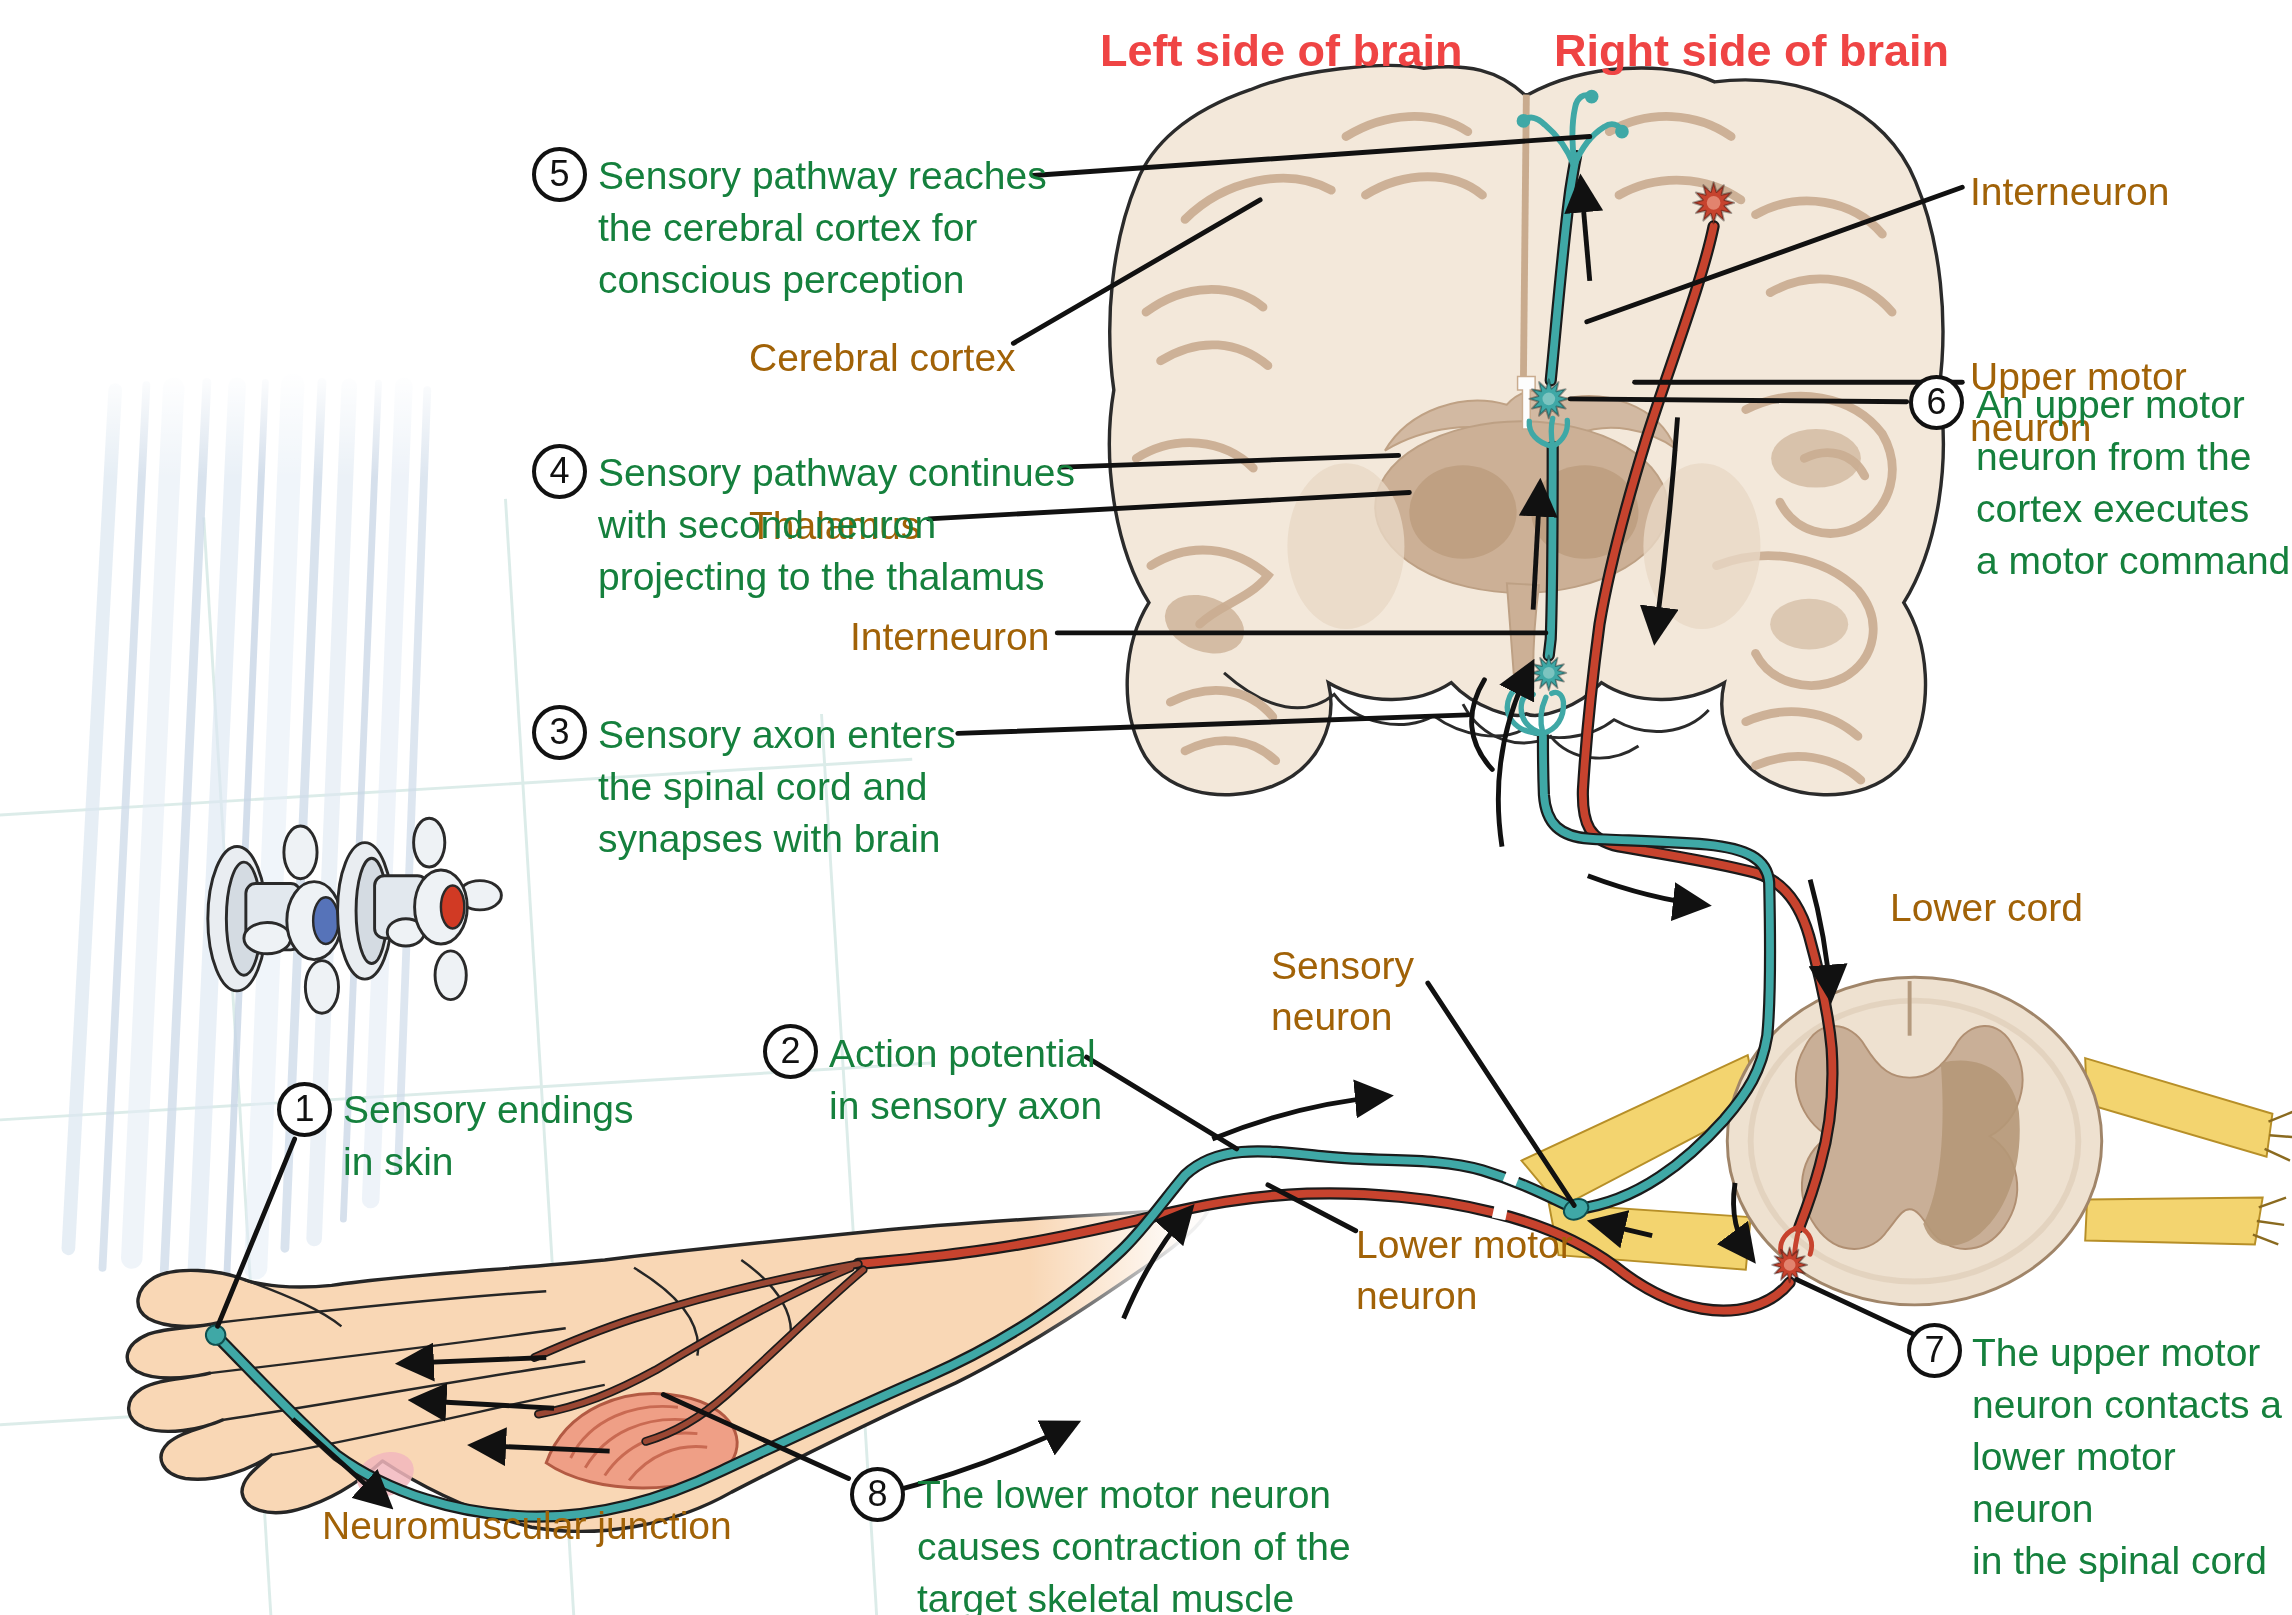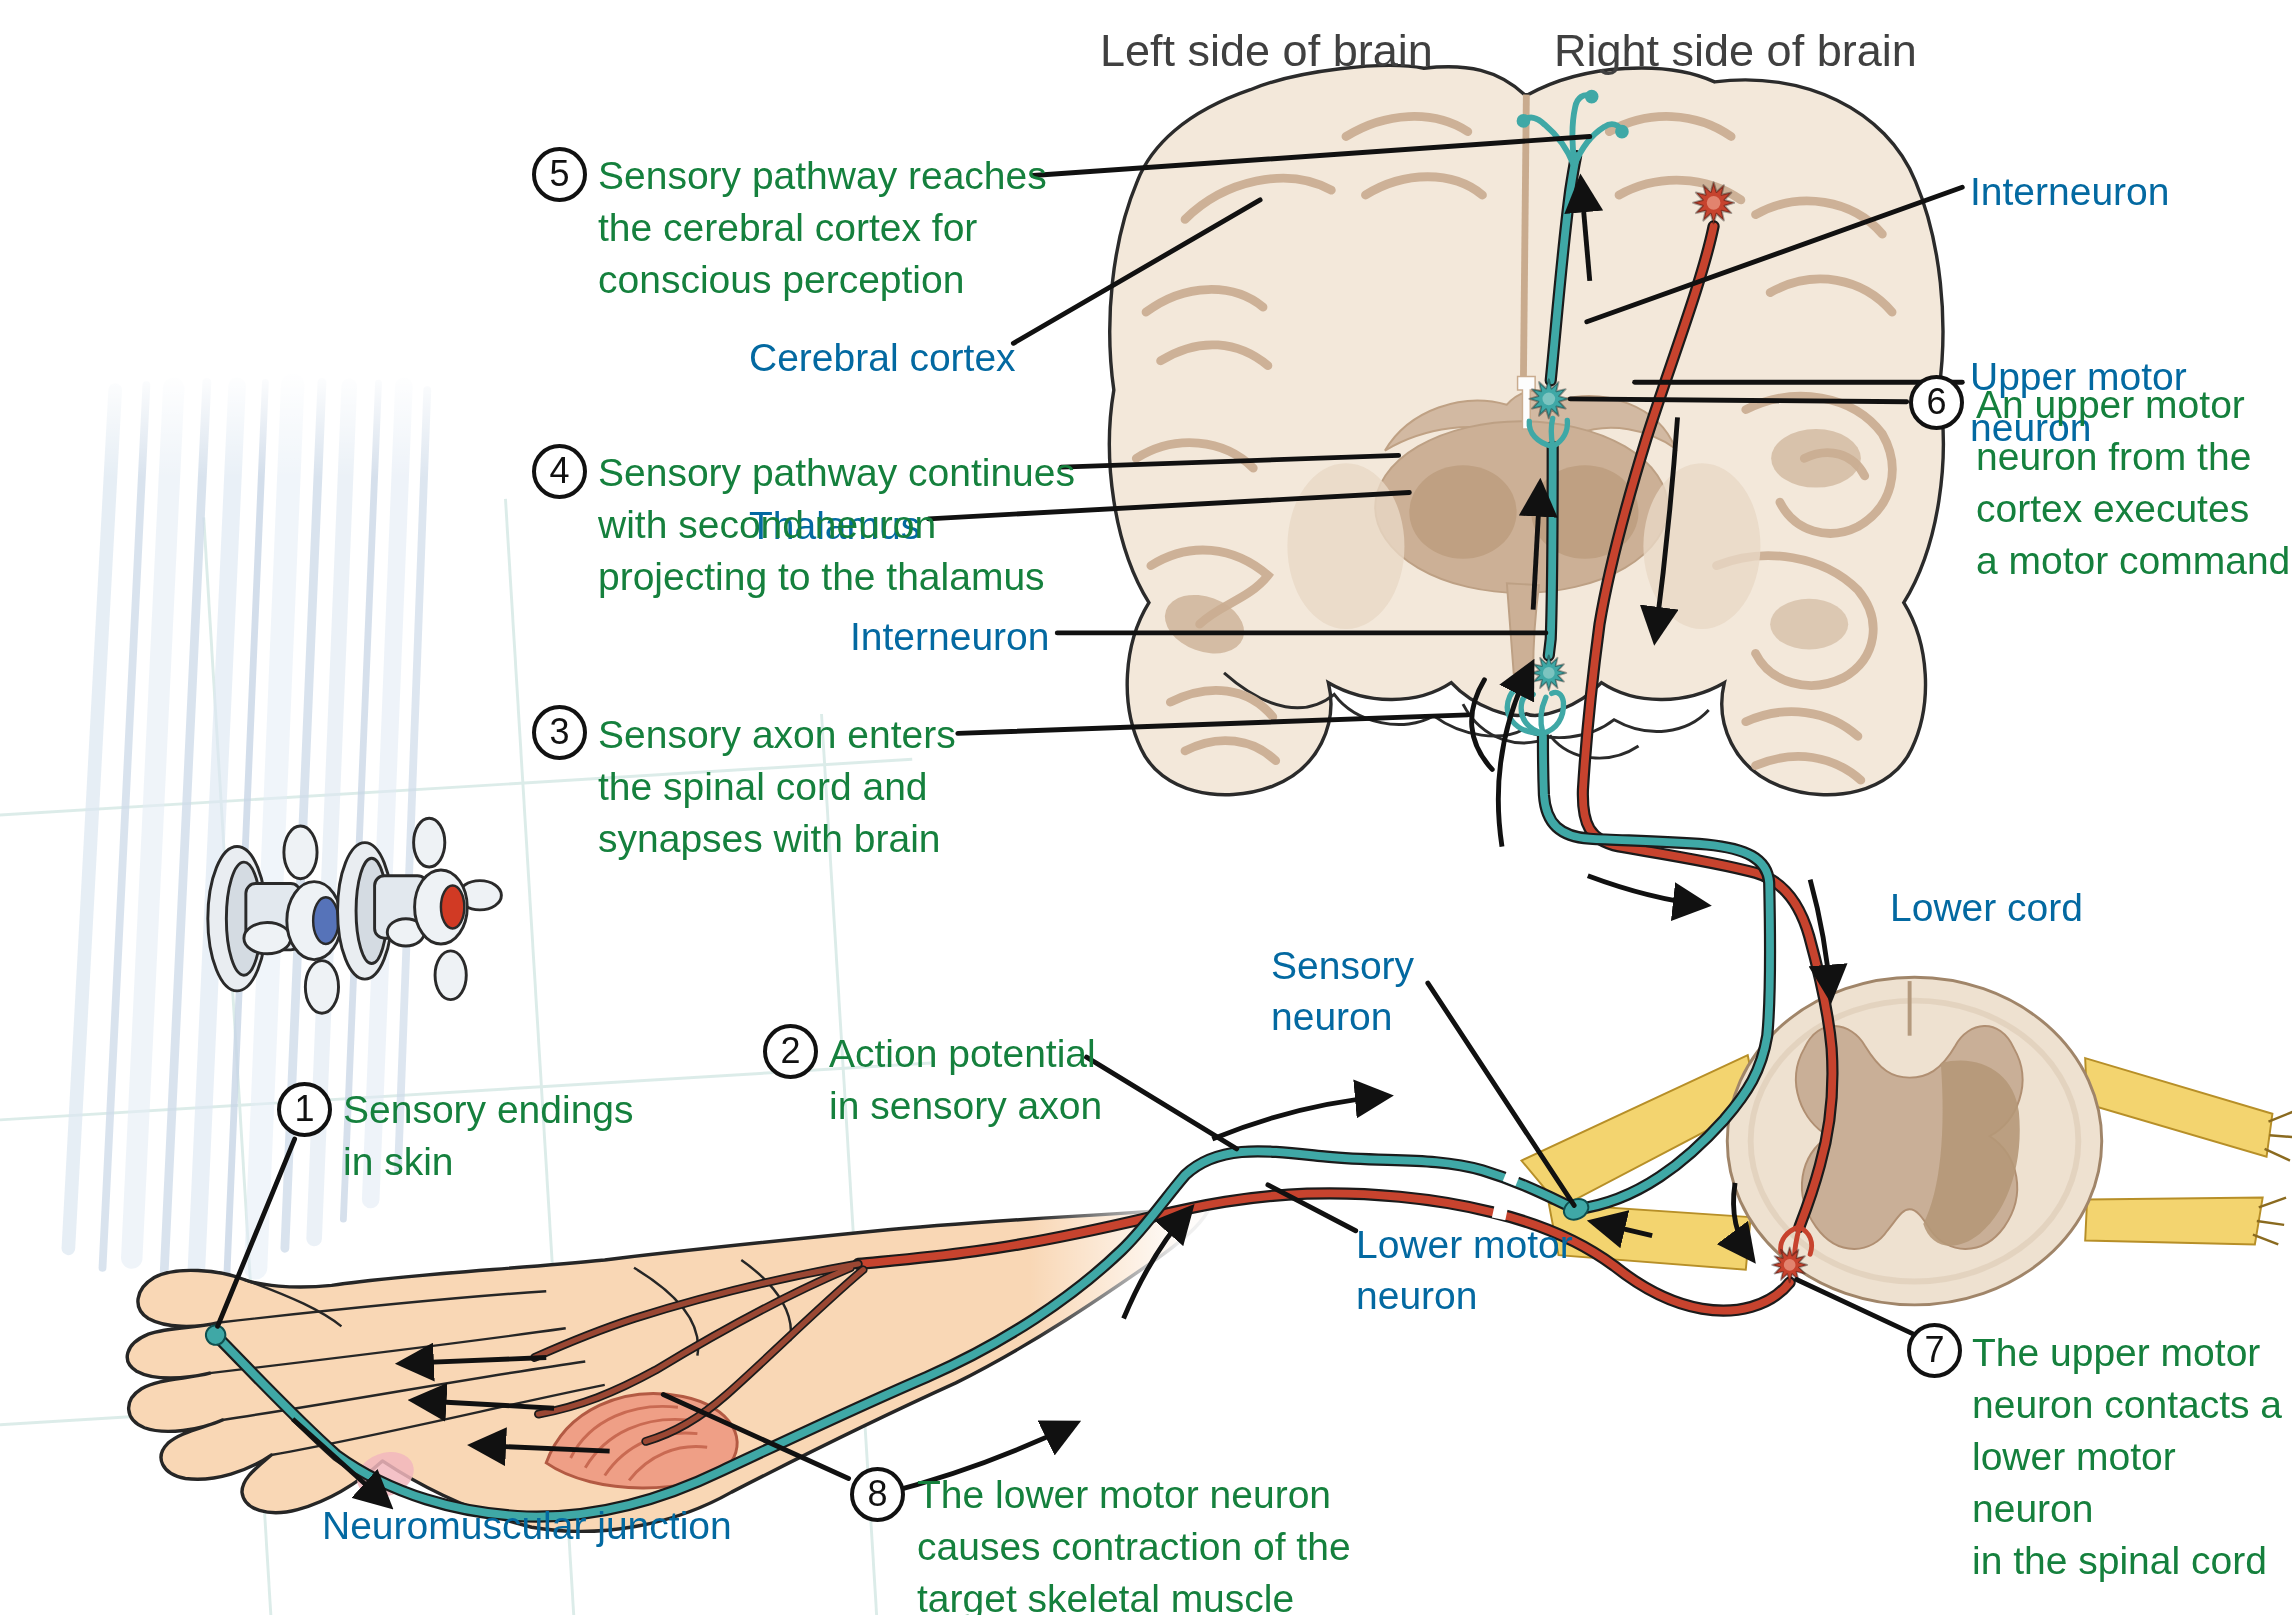--- a/index.html
+++ b/index.html
@@ -1,20 +1,20 @@
 <!DOCTYPE html>
 <html style="--sensory_pathway: #3FA8A6; --motor_pathway: #C7432E; --motor_branch: #9A4733; --nerve_root_yellow: #F3D46F; --outline_black: #1B1B1B; --brain_cortex: #F3E8DA; --brain_deep: #D2B9A2; --cord_gray_matter: #C9AF97; --skin: #F9D7B5; --faucet_cold_blue: #5673B9; --faucet_hot_red: #D13A24;"><head>
 <meta charset="utf-8">
 <style>
   html,body{margin:0;padding:0;background:#ffffff;}
   #canvas{position:relative;width:2293px;height:1615px;background:#ffffff;overflow:hidden;
           font-family:"Liberation Sans", sans-serif;color:#111;}
   #art{position:absolute;left:0;top:0;}
-  .lbl{position:absolute;font-size:39px;line-height:51px;white-space:pre-line;color:#0369a1;}
-  .hdr{position:absolute;font-size:45px;font-weight:normal;white-space:nowrap;color:#404040;}
+  .lbl{position:absolute;font-size:39px;line-height:51px;white-space:pre-line;color:#a16207;}
+  .hdr{position:absolute;font-size:45px;font-weight:bold;white-space:nowrap;color:#ef4444;}
   .stepnum{position:absolute;box-sizing:border-box;width:55px;height:55px;border:4.9px solid #111;
            border-radius:50%;background:#fff;font-size:36px;line-height:45px;text-align:center;}
   .steptext{position:absolute;font-size:39px;line-height:52px;white-space:pre-line;color:#15803d;}
   .sensStroke{stroke:var(--sensory_pathway);}
   .motStroke{stroke:var(--motor_pathway);}
   .sensFill{fill:var(--sensory_pathway);}
   .motFill{fill:var(--motor_pathway);}
 </style>
 </head>
 <body>

